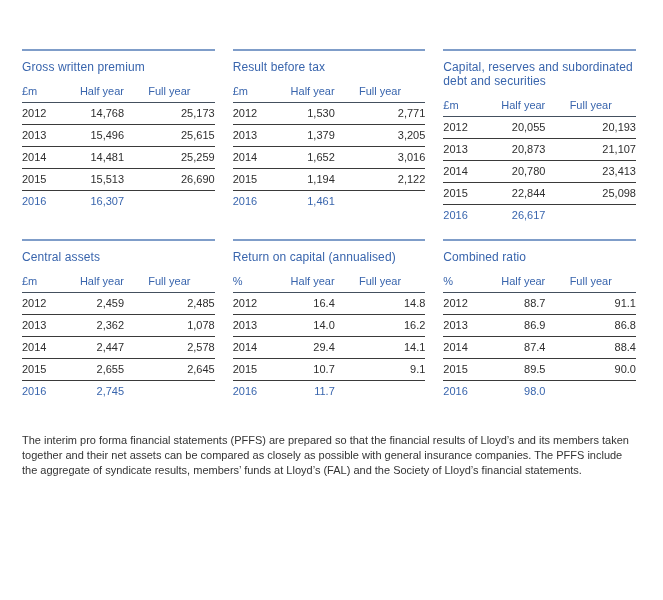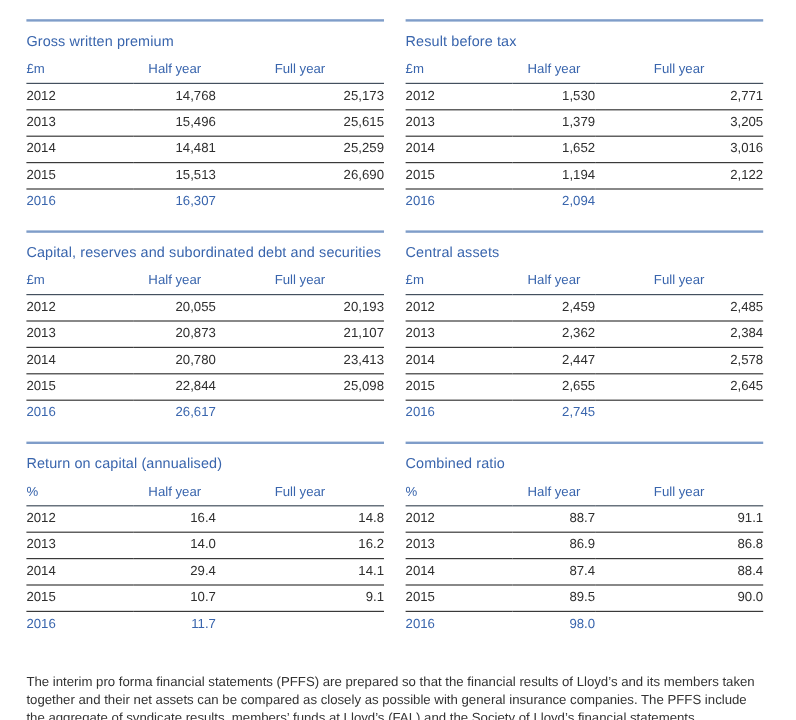--- a/index.html
+++ b/index.html
@@ -5,22 +5,23 @@
   * { margin: 0; padding: 0; box-sizing: border-box; }
   html, body { background: #ffffff; }
   body {
     width: 663px; height: 600px; overflow: hidden;
     font-family: "Liberation Sans", "DejaVu Sans", sans-serif;
     color: #2e2e2e;
     padding: 16px 27px 0 22px;
   }
   .tables-grid {
     display: grid;
-    grid-template-columns: 1fr 1fr;
+    grid-template-columns: 1fr 1fr 1fr;
     column-gap: 18px;
+    margin-top: 33px;
   }
   .section { margin-bottom: 13px; }
   .section-rule { height: 2px; background: #7f9dc9; margin-bottom: 9px; }
   .section-title {
     color: #3965ad; font-size: 12px; font-weight: normal;
     line-height: 14px; margin-bottom: 11px; letter-spacing: 0.1px;
   }
   table { width: 100%; border-collapse: collapse; table-layout: fixed; font-size: 11px; }
   col.c1 { width: 30%; } col.c2 { width: 23%; } col.c3 { width: 47%; }
   th {
@@ -118,21 +119,21 @@
             <td class="num">1,652</td>
             <td class="num">3,016</td>
           </tr>
           <tr>
             <td>2015</td>
             <td class="num">1,194</td>
             <td class="num">2,122</td>
           </tr>
           <tr class="current">
             <td>2016</td>
-            <td class="num">2,094</td>
+            <td class="num">1,461</td>
             <td class="num"></td>
           </tr>
         </tbody>
     </table>
   </div>
 
   <div class="section">
     <div class="section-rule"></div>
     <h2 class="section-title">Capital, reserves and subordinated debt and securities</h2>
     <table>
@@ -196,21 +197,21 @@
       </thead>
       <tbody>
           <tr>
             <td>2012</td>
             <td class="num">2,459</td>
             <td class="num">2,485</td>
           </tr>
           <tr>
             <td>2013</td>
             <td class="num">2,362</td>
-            <td class="num">2,384</td>
+            <td class="num">1,078</td>
           </tr>
           <tr>
             <td>2014</td>
             <td class="num">2,447</td>
             <td class="num">2,578</td>
           </tr>
           <tr>
             <td>2015</td>
             <td class="num">2,655</td>
             <td class="num">2,645</td>

